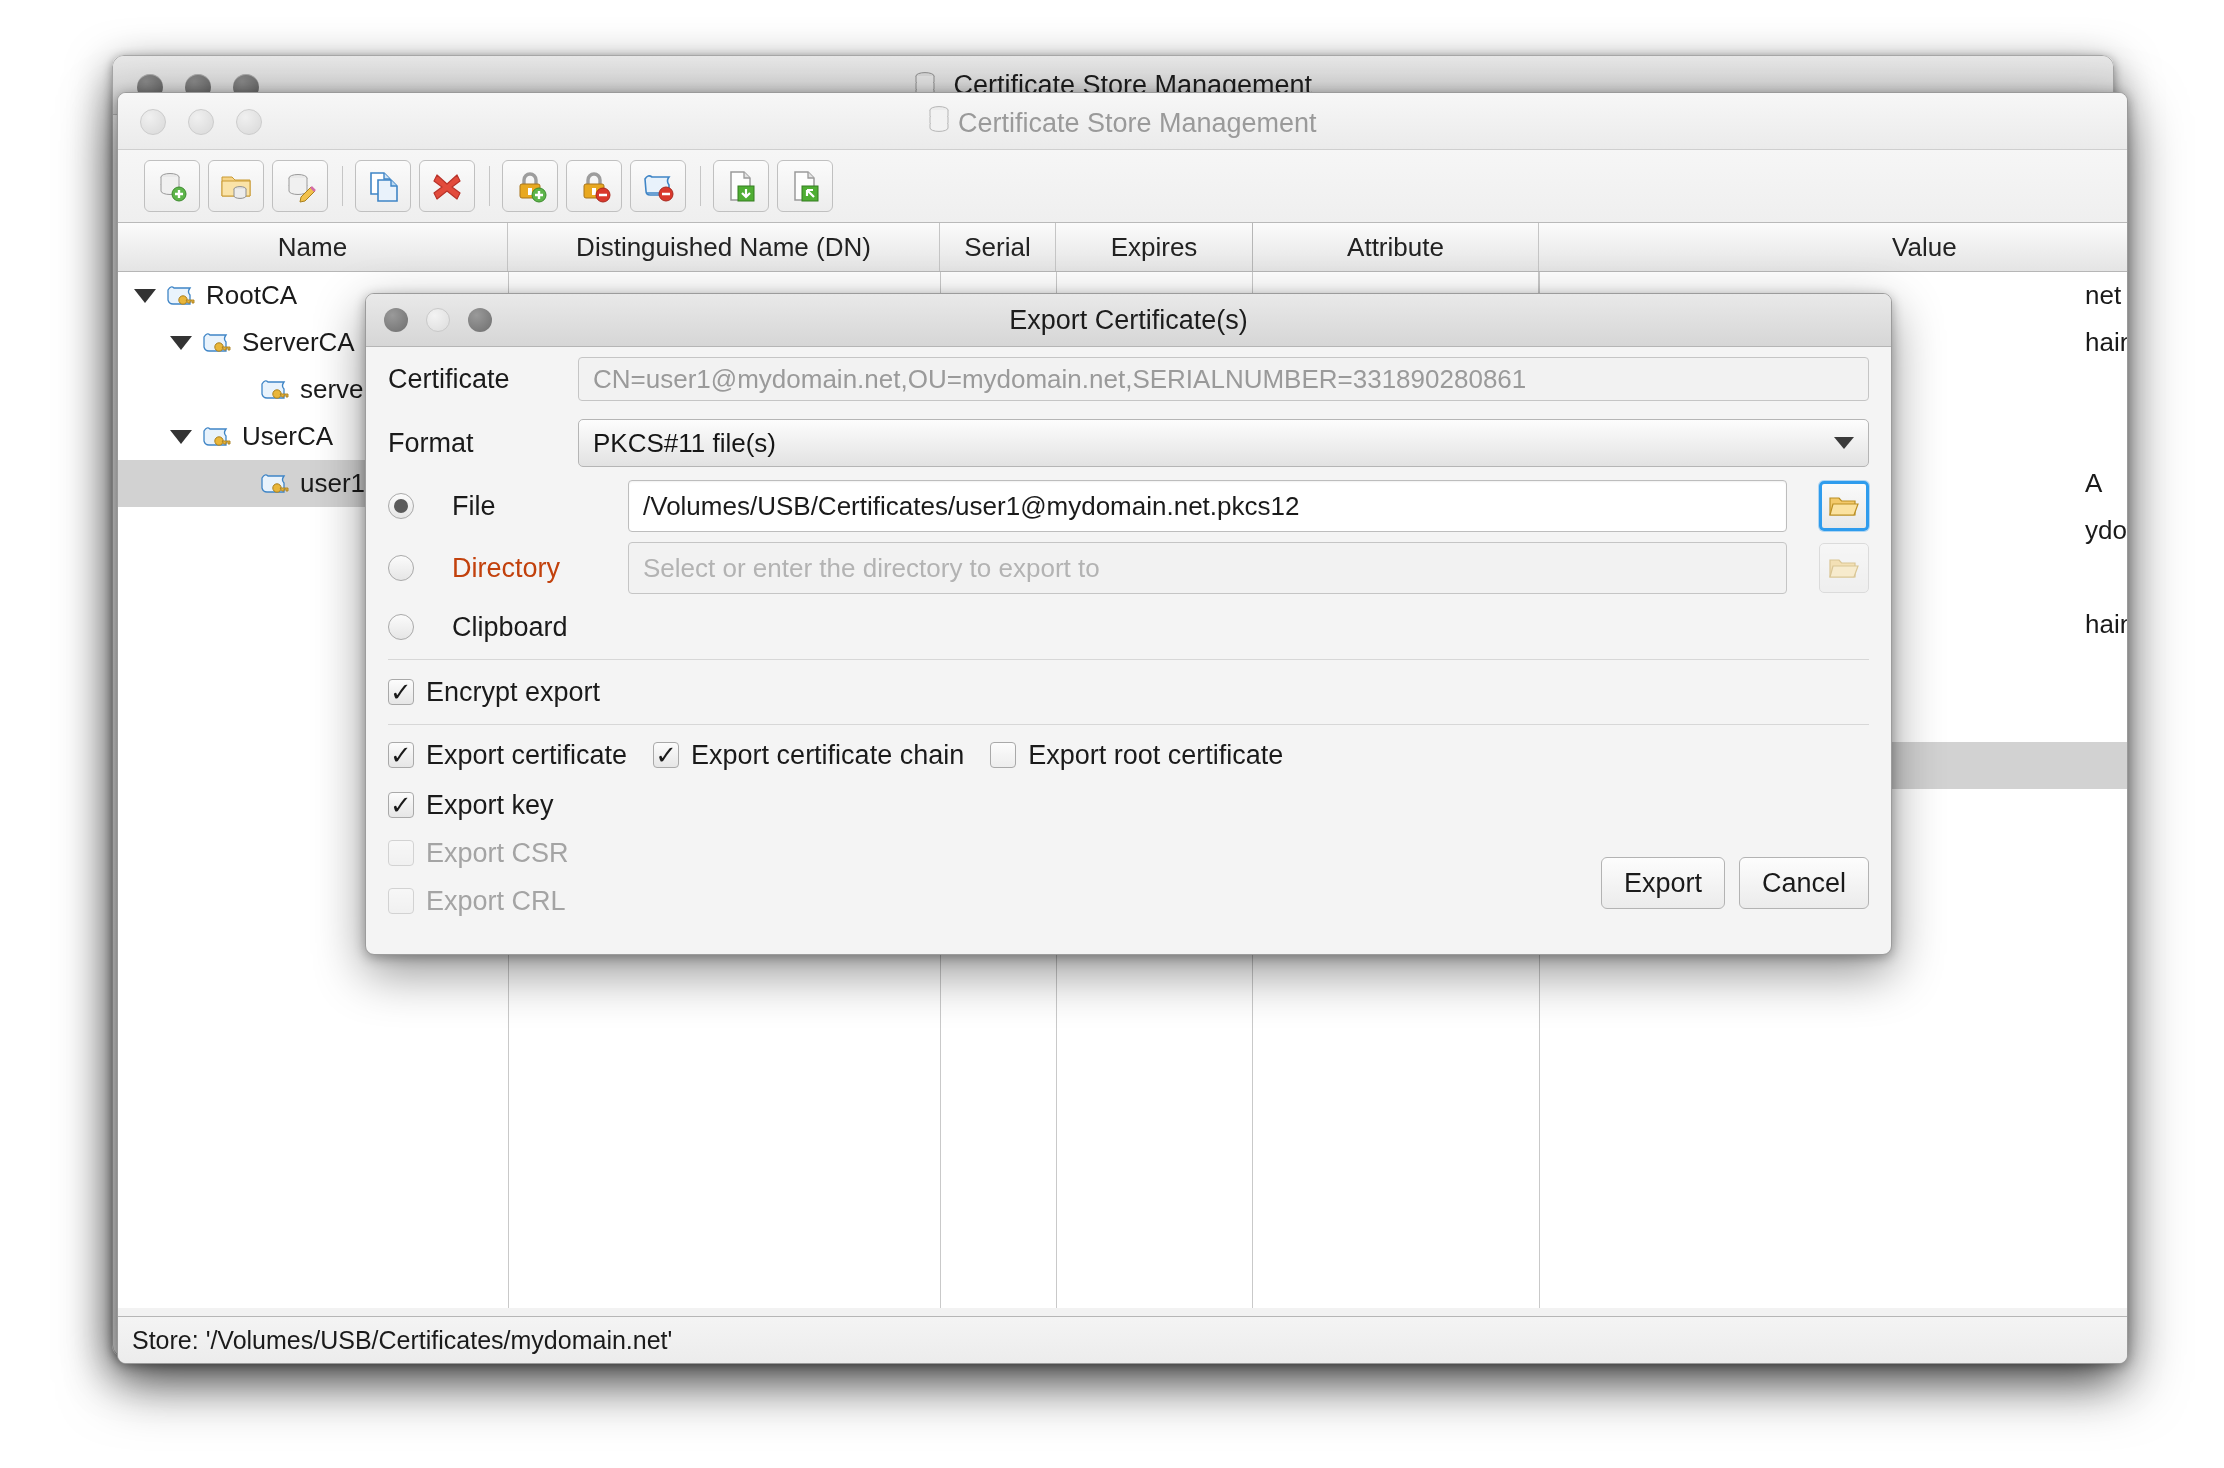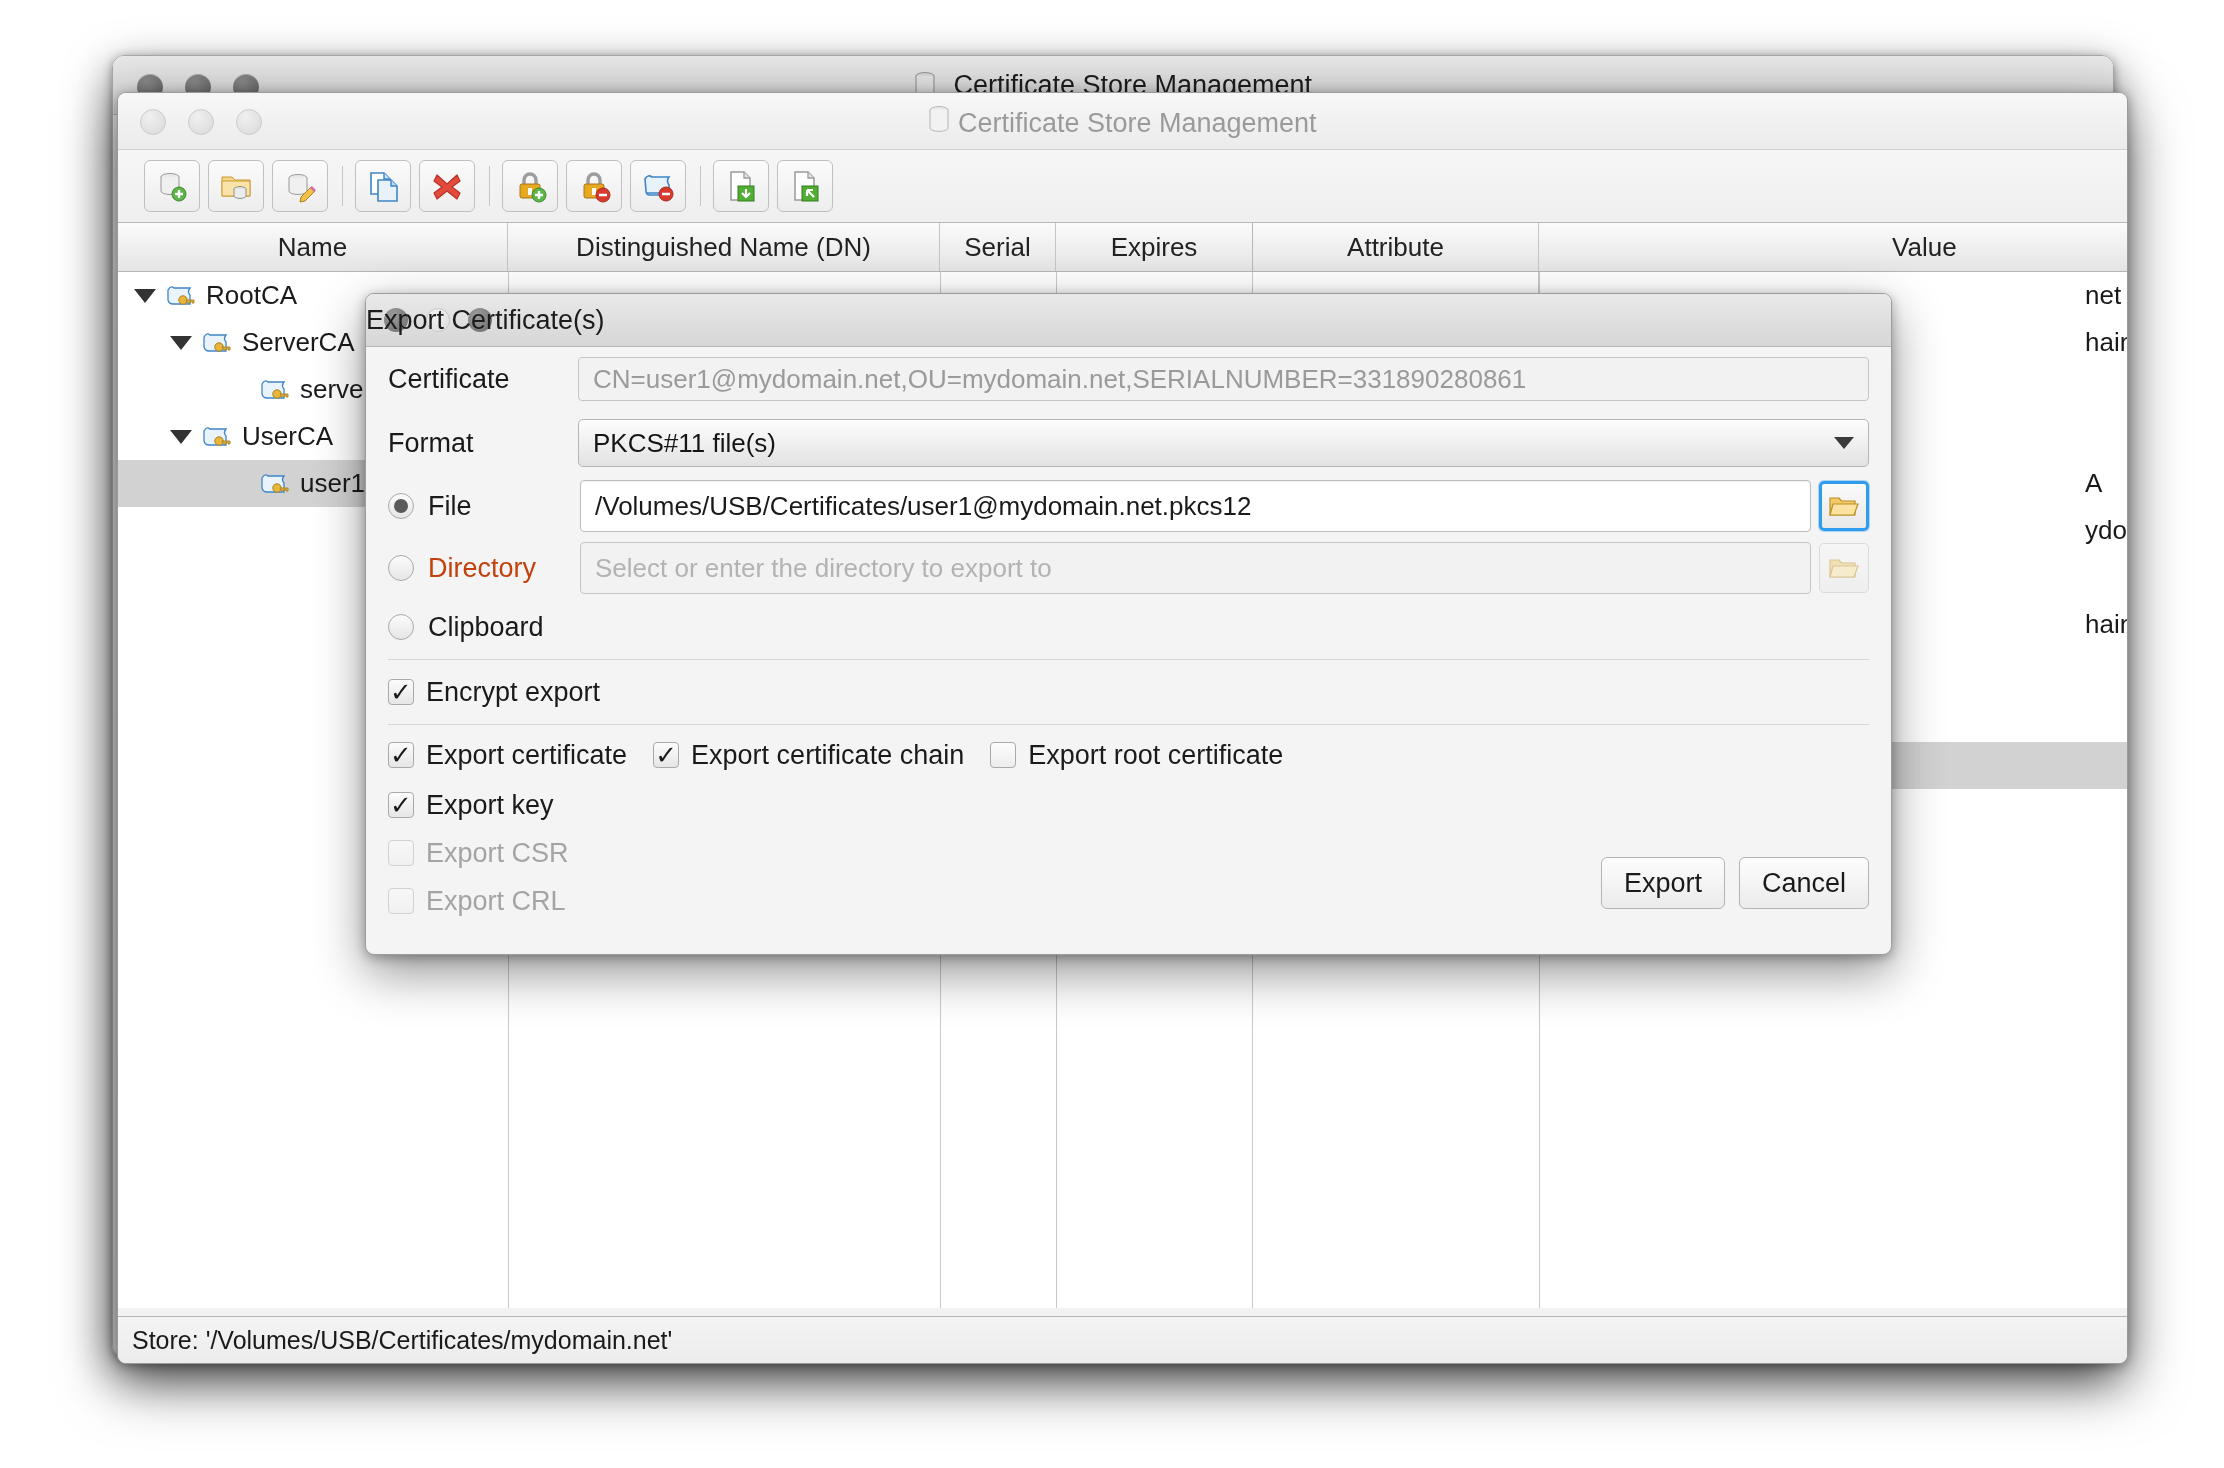--- a/index.html
+++ b/index.html
@@ -235,21 +235,21 @@
     overflow: hidden;
   }
   .dlg-titlebar {
     position: relative;
     height: 52px;
     background: linear-gradient(to bottom, #e9e9e9 0%, #d6d6d6 100%);
     border-bottom: 1px solid #b5b5b5;
   }
   .dlg-title {
     position: absolute; left: 0; right: 0; top: 11px;
-    font-size: 27px; color: #1c1c1c;
+    text-align: center; font-size: 27px; color: #1c1c1c;
   }
   .dlg-traffic { left: 18px; top: 14px; gap: 18px; }
   .dlg-traffic .dot { width: 24px; height: 24px; }
   .dot-close { background: radial-gradient(circle at 35% 30%, #9a9a9a, #6e6e6e); }
   .dot-min   { background: radial-gradient(circle at 35% 30%, #f3f3f3, #dcdcdc); border: 1px solid #c9c9c9; box-sizing: border-box; }
   .dot-zoom  { background: radial-gradient(circle at 35% 30%, #9a9a9a, #6e6e6e); }
 
   .dlg-body { position: relative; padding: 0; }
   .frow { display: flex; align-items: center; height: 64px; padding: 0 22px; }
   .flabel { width: 190px; font-size: 27px; color: #1a1a1a; flex: 0 0 auto; }
@@ -361,21 +361,21 @@
     padding: 0 22px;
     border-radius: 6px;
     border: 1px solid #b3b3b3;
     background: linear-gradient(to bottom, #fdfdfd, #ebebeb);
     font-size: 27px;
     color: #1a1a1a;
     display: flex; align-items: center; justify-content: center;
     box-sizing: border-box;
   }
 
-  .radio-row { display: flex; align-items: center; height: 62px; padding: 0 22px; }
+  .radio-row { display: flex; align-items: center; height: 62px; padding: 0 22px; gap: 24px; }
   .radio-label { font-size: 27px; color: #1a1a1a; width: 152px; flex: 0 0 auto; }
   .radio-label.dim { color: #c2410c; }
   .chk-row { display: flex; align-items: center; padding: 0 22px; height: 44px; }
 </style>
 </head>
 <body>
 
 <div id="root">
 
   <div class="back-window">

